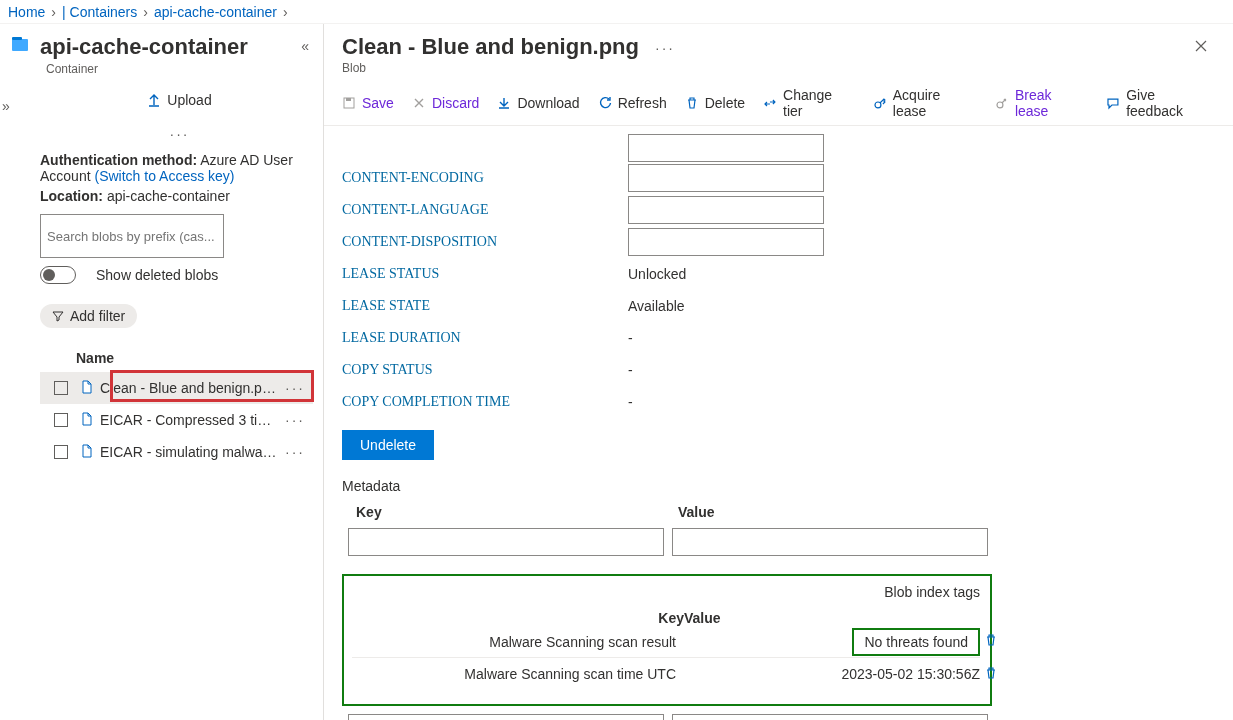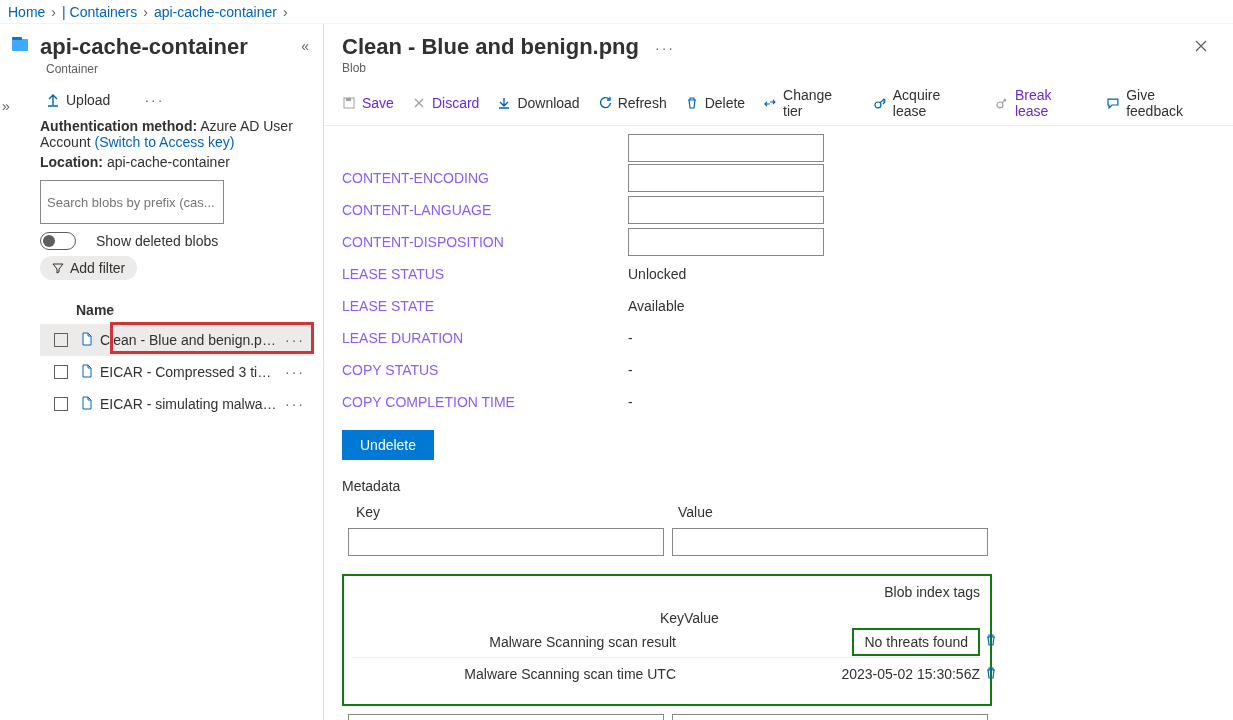--- a/index.html
+++ b/index.html
@@ -15,35 +15,35 @@
   .leftcol { width: 324px; border-right: 1px solid #e1dfdd; display: flex; flex-direction: column; padding-bottom: 8px; position: relative; }
   .rightcol { flex: 1; position: relative; display: flex; flex-direction: column; overflow: hidden; }
 
   
   .expand-tab { position: absolute; left: 2px; top: 74px; color: #605e5c; cursor: pointer; }
   .lhead { display: flex; align-items: flex-start; gap: 10px; padding: 10px 10px 2px 10px; }
   .lhead .icon { color: #0078d4; }
   .lhead h1 { font-size: 22px; font-weight: 600; color: #323130; }
   .lhead-sub { font-size: 12px; color: #605e5c; margin-left: 46px; margin-bottom: 10px; }
   .collapse { margin-left: auto; color: #605e5c; padding: 4px; cursor: pointer; }
-  .tool-row { display: flex; align-items: center; gap: 28px; padding: 6px 10px 10px 46px; }
+  .tool-row { display: flex; align-items: center; gap: 18px; padding: 6px 10px 10px 46px; flex-direction: column; }
   .tool-link { color: #323130; display: flex; align-items: center; gap: 6px; cursor: pointer; }
   .tool-link svg { color: #0064bf; }
   .more-dots { color: #605e5c; cursor: pointer; padding: 0 6px; letter-spacing: 2px; }
 
   .left-body { padding: 0 10px 0 40px; }
   .auth-label { font-weight: 600; }
   .azurelink { color: #0064bf; cursor: pointer; }
   .loc-row { margin-top: 4px; }
   .search-row { margin-top: 10px; display: flex; }
   .search-row input { width: 184px; height: 44px; border: 1px solid #8a8886; padding: 0 6px; font-size: 13px; }
   .toggle-row { display: flex; align-items: center; gap: 20px; margin-top: 8px; }
   .toggle { width: 36px; height: 18px; border: 1px solid #605e5c; border-radius: 10px; position: relative; background: #fff; cursor: pointer; }
   .toggle .knob { width: 12px; height: 12px; background: #605e5c; border-radius: 50%; position: absolute; left: 2px; top: 2px; }
-  .addfilter { display: inline-flex; align-items: center; gap: 6px; margin-top: 6px; background: #edebe9; border-radius: 14px; padding: 4px 12px; cursor: pointer; }
+  .addfilter { display: inline-flex; align-items: center; gap: 6px; margin-top: 20px; background: #edebe9; border-radius: 14px; padding: 4px 12px; cursor: pointer; }
   .col-head { font-weight: 600; margin-top: 22px; margin-left: 36px; }
   .blob-list { margin-top: 6px; }
   .blob-row { display: flex; align-items: center; height: 32px; padding-left: 2px; position: relative; }
   .blob-row.selected { background: #edebe9; }
   .blob-row .chk { width: 14px; height: 14px; border: 1px solid #605e5c; margin: 0 12px; cursor: pointer; }
   .blob-row .ficon { color: #0064bf; margin-right: 6px; }
   .blob-row .fname { flex: 1; overflow: hidden; white-space: nowrap; text-overflow: ellipsis; cursor: pointer; }
   .blob-row .rowmore { padding: 0 8px; cursor: pointer; color: #605e5c; letter-spacing: 2px; }
   .red-outline { position: absolute; border: 3px solid #d13438; pointer-events: none; left: 70px; top: -2px; height: 32px; width: 204px; }
 
@@ -58,27 +58,27 @@
   .toolbar { display: flex; align-items: center; gap: 18px; padding: 6px 18px; border-bottom: 1px solid #edebe9; }
   .tbtn { display: flex; align-items: center; gap: 6px; cursor: pointer; color: #323130; }
   .tbtn.disabled { color: #6d28d9; cursor: default; }
   .tbtn svg { color: #0064bf; }
   .tbtn.disabled svg { color: #a19f9d; }
 
   
   .scroll-wrap { flex: 1; overflow-y: scroll; }
   .content { padding: 4px 18px 24px 18px; }
   .proprow { display: flex; align-items: center; min-height: 32px; }
-  .proprow .k { width: 246px; color: #8b5cf6; }
+  .proprow .k { width: 246px; color: #0369a1; font-family: Liberation Serif, serif; }
   .proprow .v { color: #323130; margin-left: 40px; }
   .proprow input { width: 196px; height: 28px; border: 1px solid #8a8886; padding: 0 6px; }
   .undelete { background: #0078d4; color: #fff; border: none; padding: 7px 18px; margin-top: 12px; cursor: pointer; font-size: 14px; }
 
   h3.section { font-weight: 400; font-size: 14px; margin-top: 18px; }
-  .kv-head { display: flex; margin-top: 10px; padding-left: 14px; font-weight: 400; }
+  .kv-head { display: flex; margin-top: 10px; padding-left: 14px; font-weight: 700; }
   .kv-head .kcol { width: 322px; }
   .kv-inputs { display: flex; gap: 8px; margin-top: 8px; padding-left: 6px; }
   .kv-inputs input { flex: 1; height: 28px; border: 1px solid #8a8886; max-width: 316px; padding: 0 6px; }
 
   .tags-box { border: 2px solid #107c10; margin-top: 18px; padding: 8px 10px 14px 8px; max-width: 650px; }
   .tag-row { display: flex; align-items: center; height: 32px; border-bottom: 1px solid #edebe9; padding-left: 10px; }
   .tag-row:last-of-type { border-bottom: none; }
   .tag-row .tk { width: 314px; }
   .tag-row .tv { flex: 1; }
   .tag-row .del { color: #0064bf; cursor: pointer; padding: 0 4px; }

